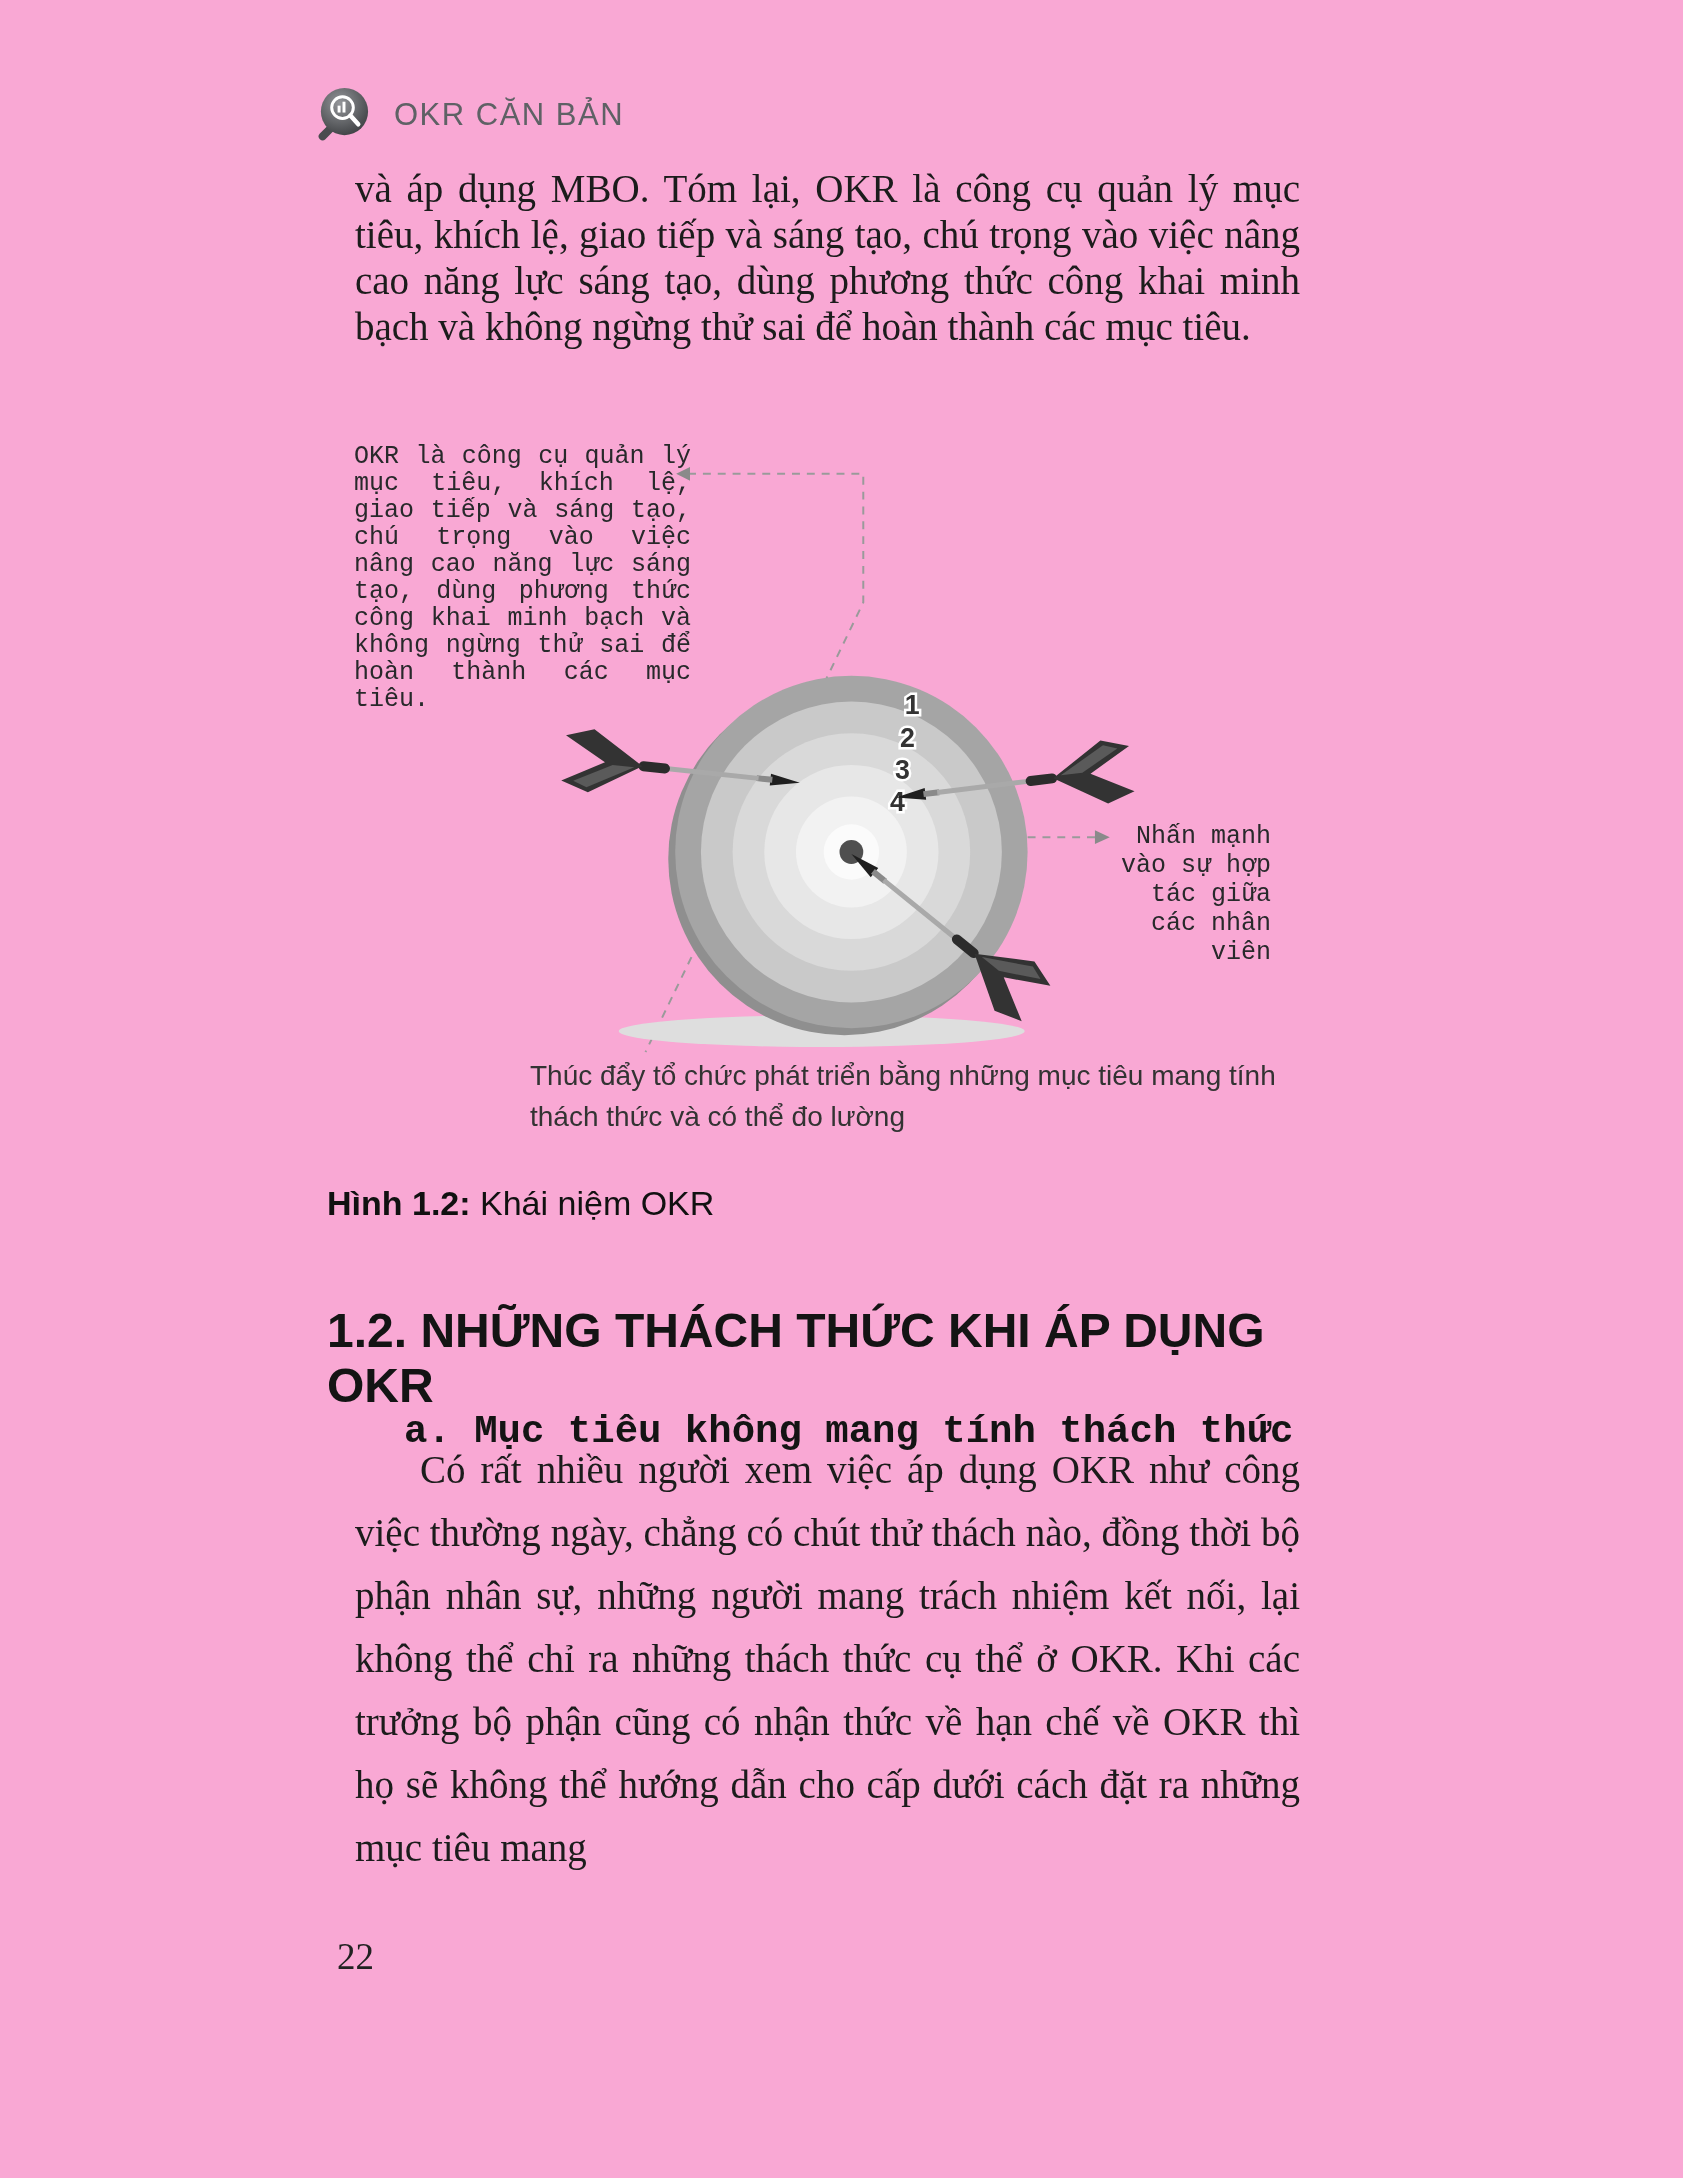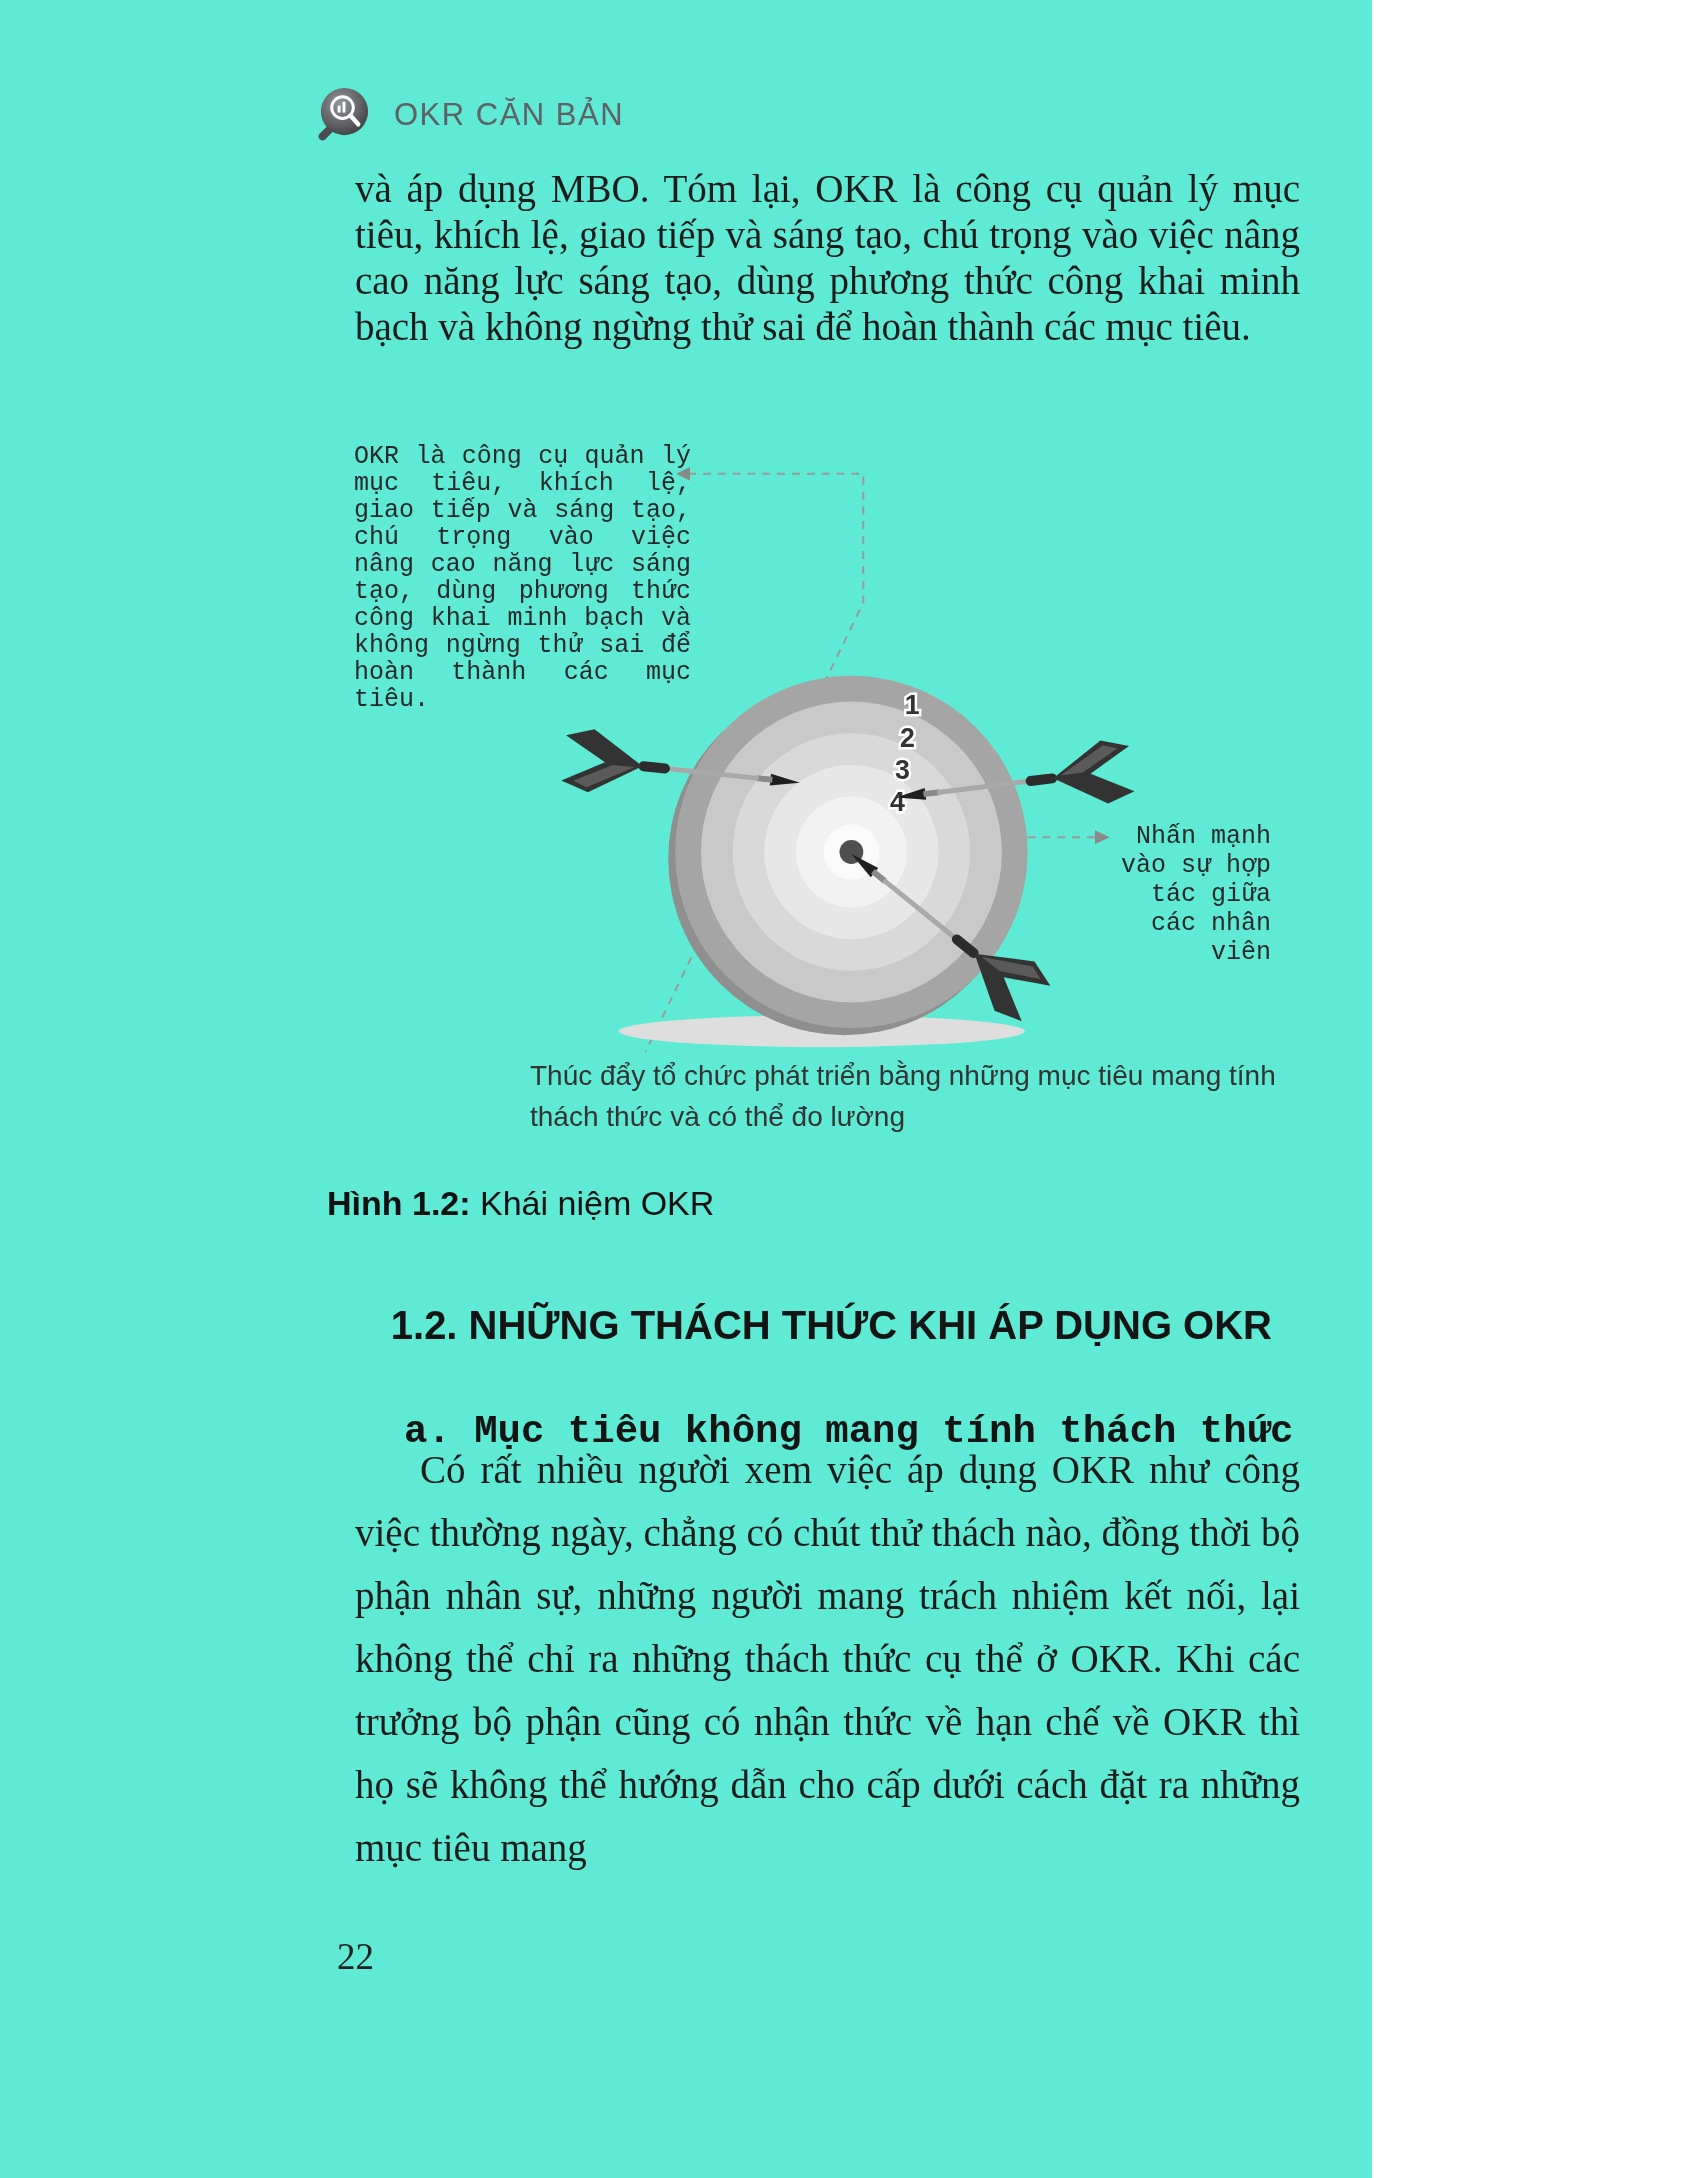--- a/index.html
+++ b/index.html
@@ -1,18 +1,18 @@
 <!DOCTYPE html>
 <html><head>
 <meta charset="utf-8">
 <style>
   * { margin:0; padding:0; box-sizing:border-box; }
   html, body { width:1683px; height:2178px; background:#ffffff; }
   .page {
-    position:relative; width:1372px; height:2178px; background:#5eead4;
+    position:relative; width:1683px; height:2178px; background:#f9a8d4;
     font-family:"Liberation Serif", serif; color:#1b1b1b; overflow:hidden;
   }
   .header {
     position:absolute; left:313px; top:85px;
     display:flex; align-items:center; gap:20px;
   }
   .logo svg { display:block; }
   .header-title {
     font-family:"Liberation Sans", sans-serif;
     font-size:31px; letter-spacing:1.5px; color:#5f6165;
@@ -39,23 +39,23 @@
     position:absolute; left:530px; top:1055px; width:777px;
     font-family:"Liberation Sans", sans-serif;
     font-size:28px; line-height:41px; color:#333333;
   }
   .fig-label {
     position:absolute; left:327px; top:1184px; width:945px; text-align:left;
     font-family:"Liberation Sans", sans-serif; font-size:34px; color:#111111;
   }
   .fig-label b { font-weight:bold; }
   .section-heading {
-    position:absolute; left:327px; top:1303px; width:945px; text-align:right;
+    position:absolute; left:327px; top:1303px; width:945px; text-align:left;
     font-family:"Liberation Sans", sans-serif; font-weight:bold;
-    font-size:40px; color:#141414;
+    font-size:48px; color:#141414;
   }
   .subheading {
     position:absolute; left:404px; top:1410px;
     font-family:Liberation Mono, monospace; font-weight:bold;
     font-size:39px; color:#141414;
   }
   .page-number {
     position:absolute; left:337px; top:1935px;
     font-size:37px; color:#222222;
   }

